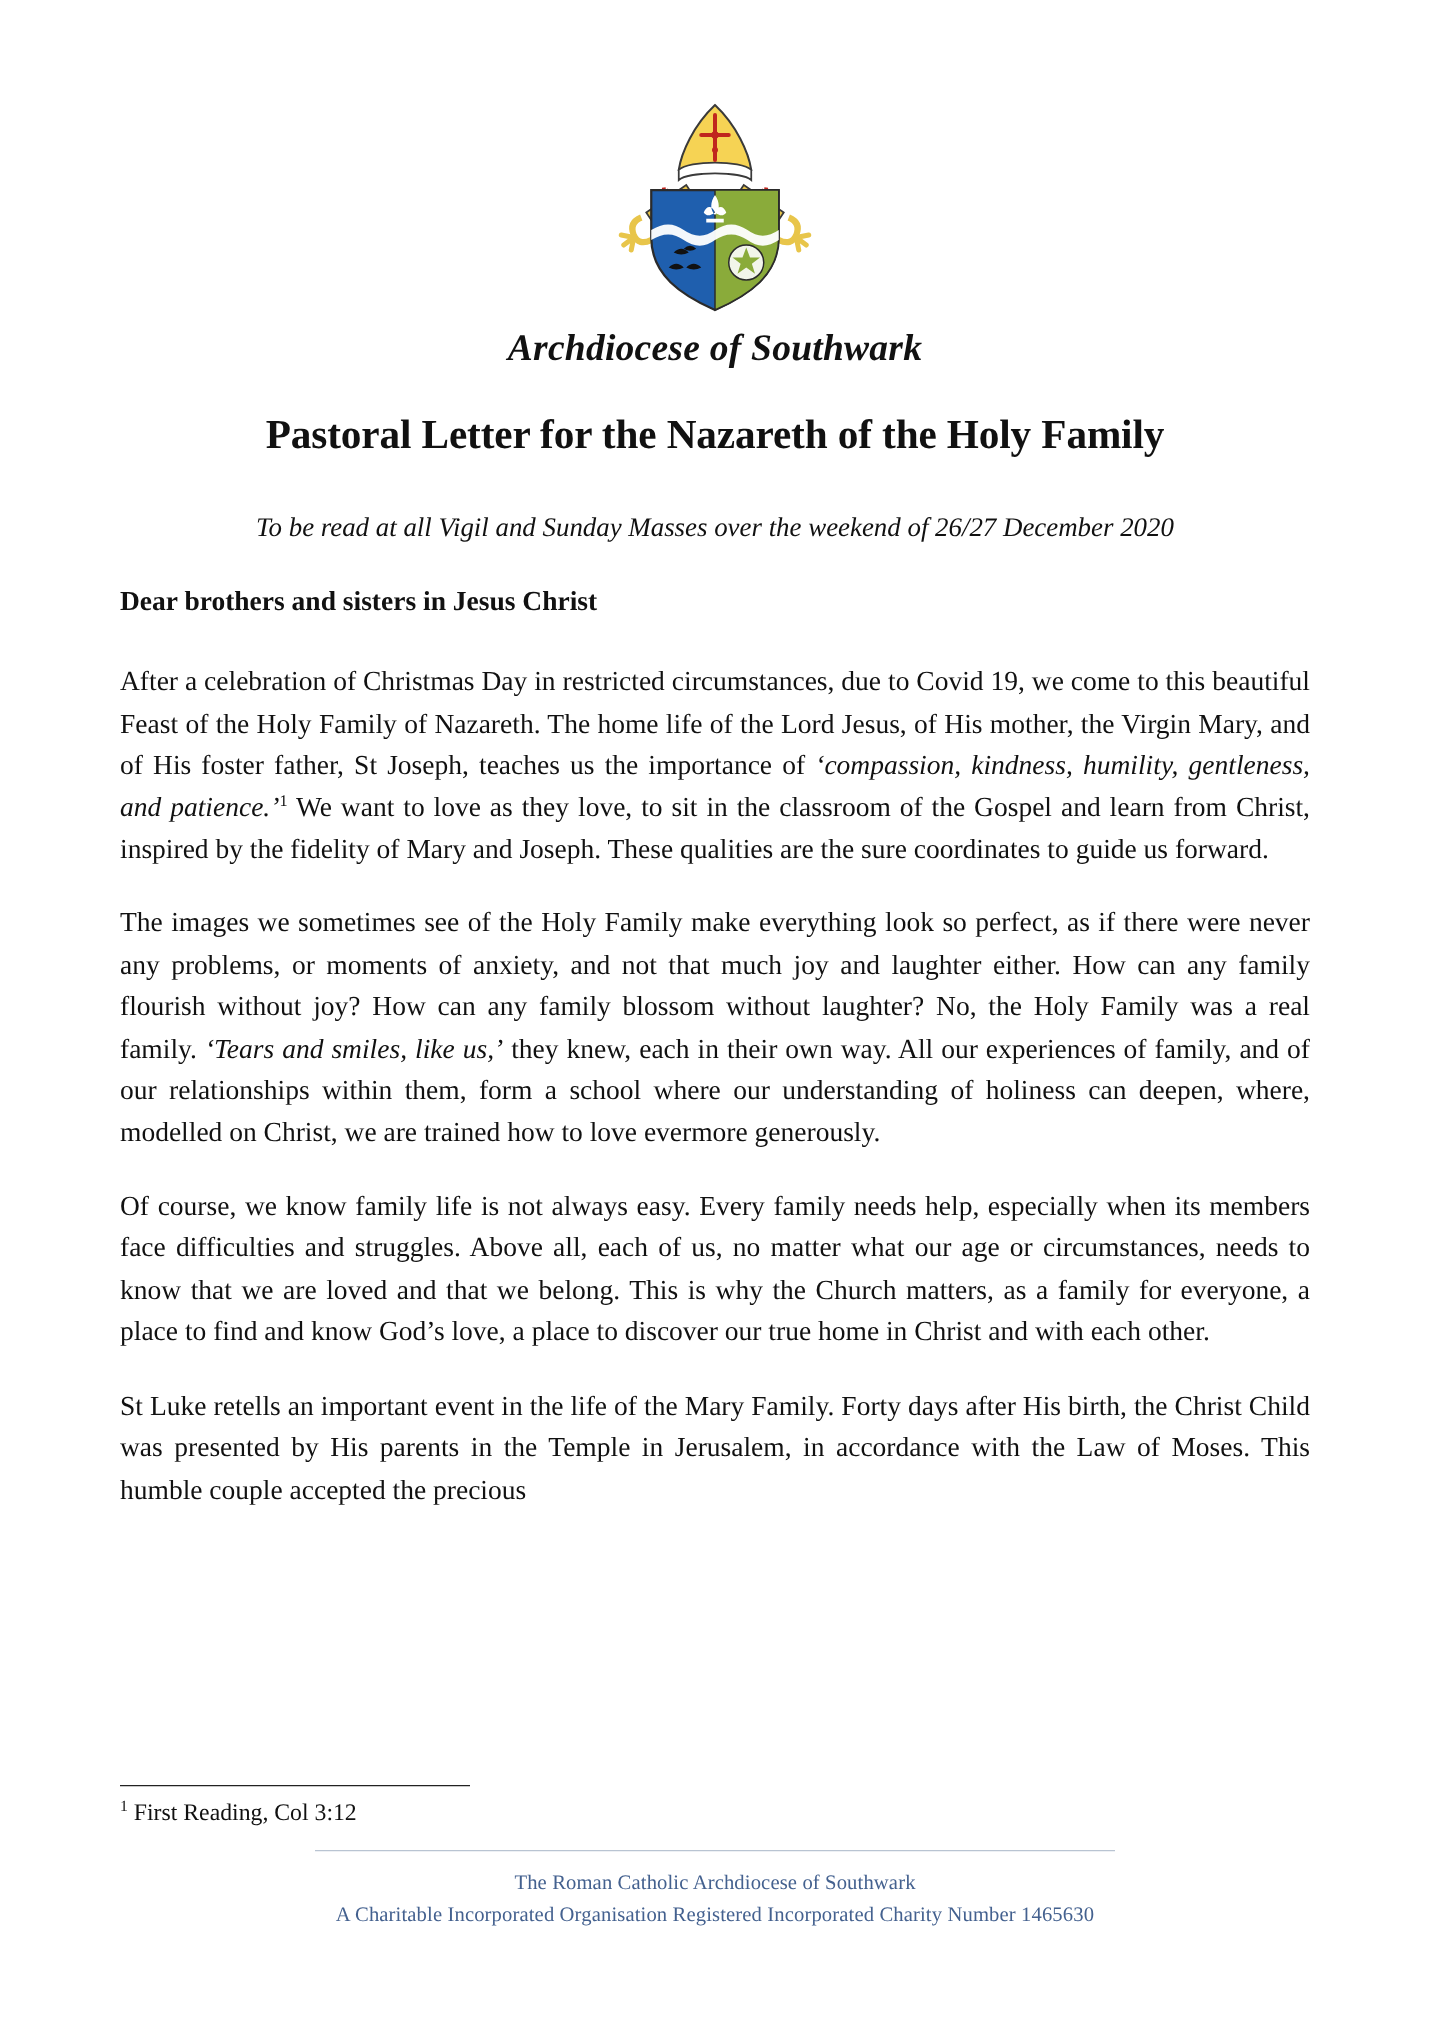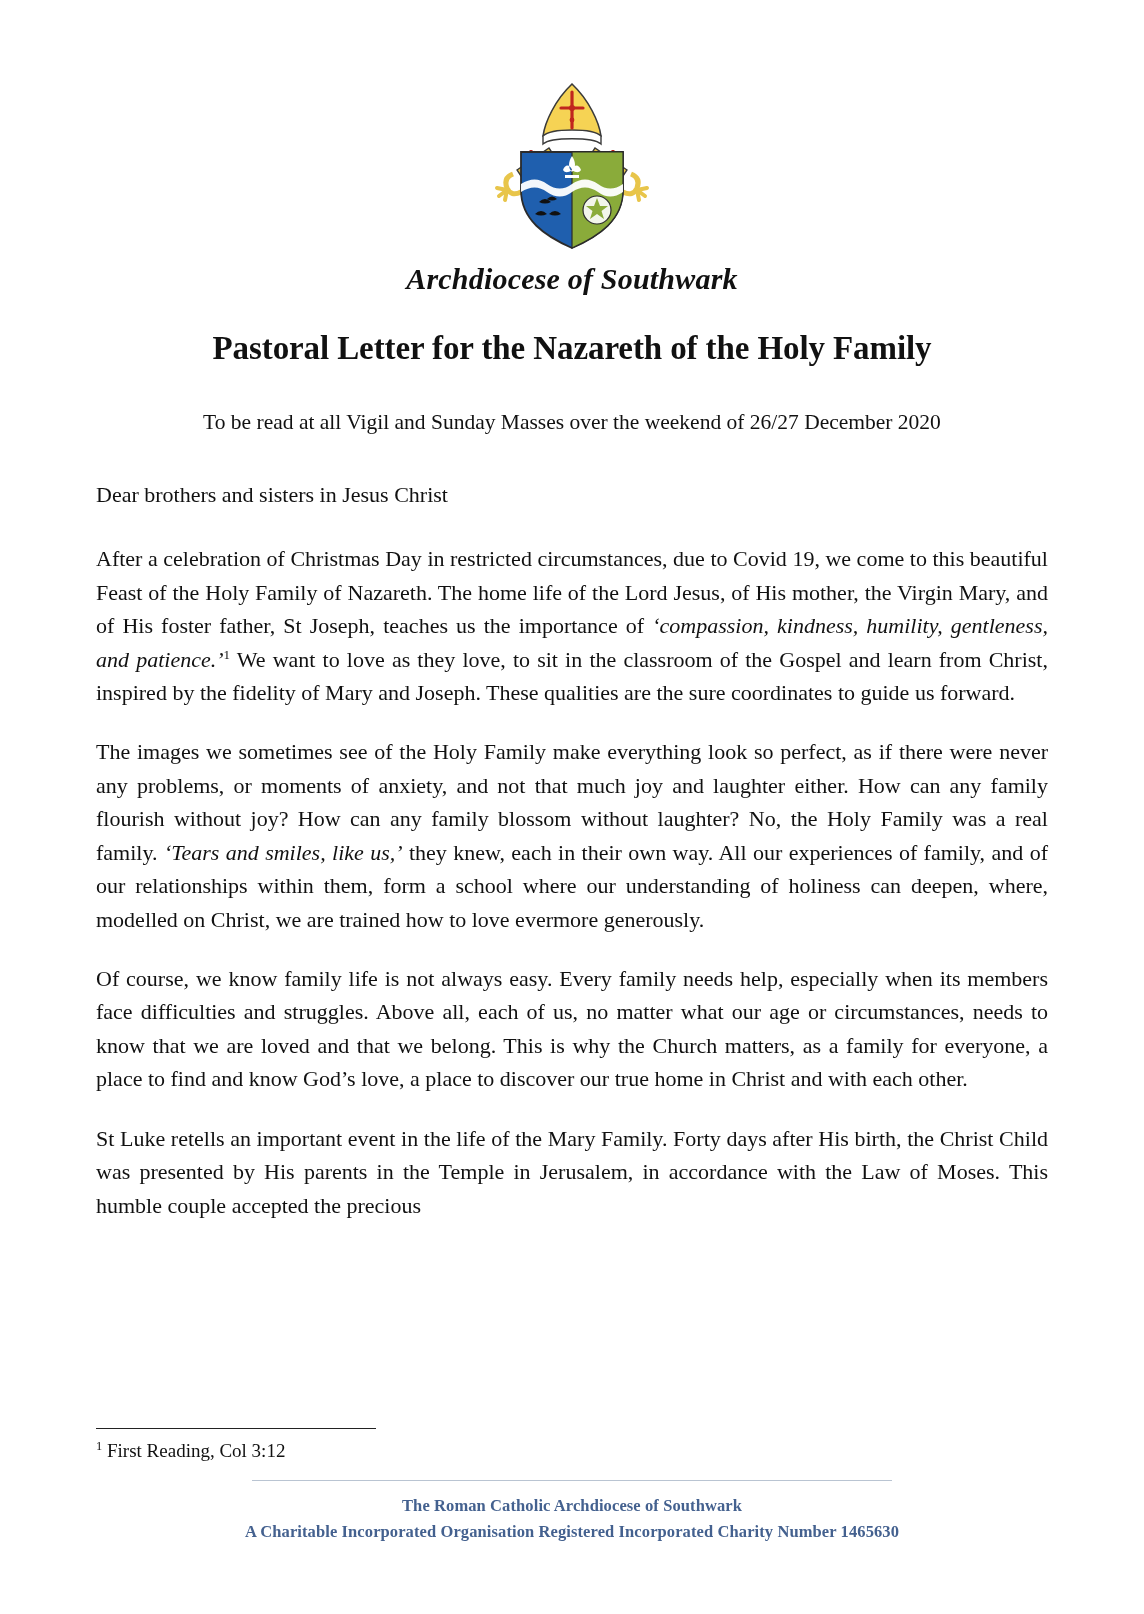--- a/index.html
+++ b/index.html
@@ -48,28 +48,30 @@
   .doc-title {
     text-align: center;
     font-size: 33px;
     font-weight: bold;
     margin: 34px 0 0 0;
     letter-spacing: -0.1px;
   }
   .doc-subtitle {
     text-align: center;
     font-size: 21.5px;
+    font-style: italic;
     margin: 43px 0 0 0;
   }
 
   
   .salutation {
     font-size: 22px;
-    margin: 44px 0 0 0;
+    margin: 30px 0 0 0;
     line-height: 1.42;
+    font-weight: bold;
   }
   p.body-par {
     font-size: 22px;
     line-height: 1.52;
     text-align: justify;
     margin: 26px 0 0 0;
   }
   p.body-par.first {
     margin-top: 32px;
   }
@@ -113,21 +115,21 @@
   }
   .footer-rule {
     width: 640px;
     height: 1px;
     background: #b9c4d2;
     margin: 0 auto 12px auto;
   }
   .footer-line {
     color: #44618f;
     font-size: 16.5px;
-    font-weight: bold;
+    font-weight: normal;
     line-height: 1.55;
     letter-spacing: 0.1px;
   }
 </style>
 </head>
 <body>
 
 <div class="page">
 
   <div class="crest-wrap">

